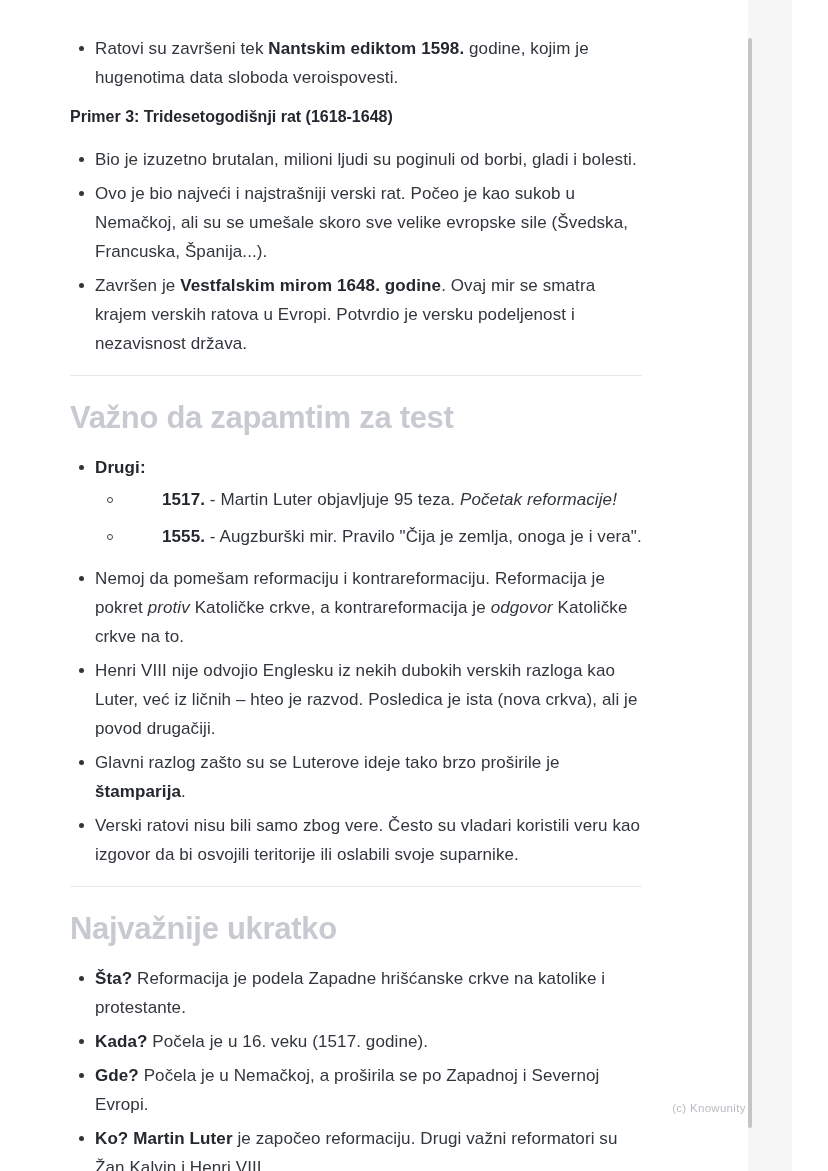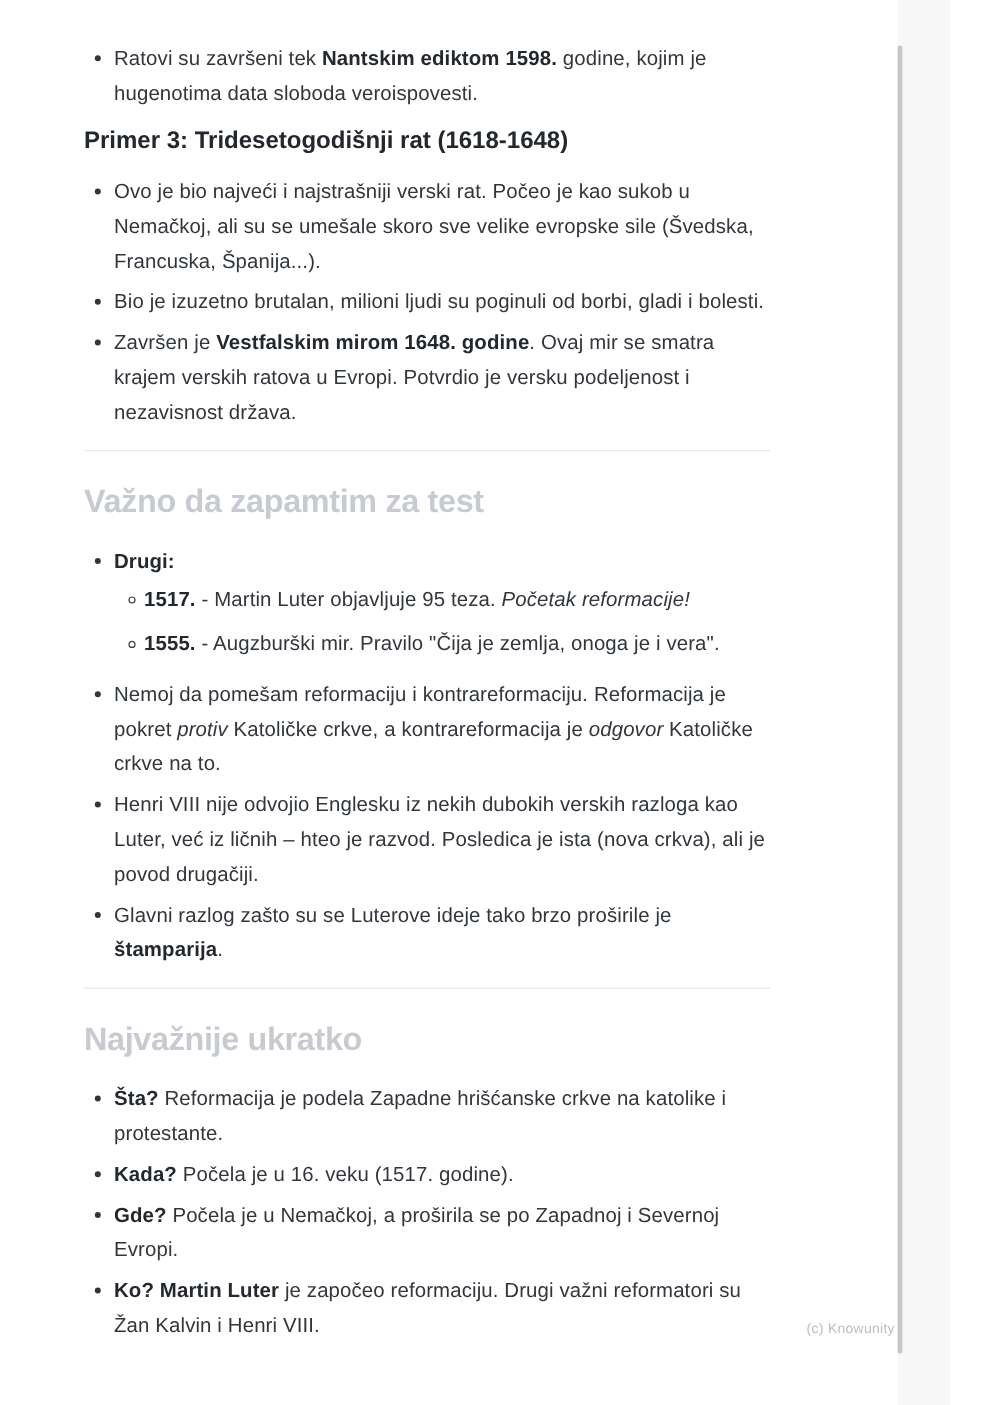--- a/index.html
+++ b/index.html
@@ -1,33 +1,33 @@
 <!DOCTYPE html>
 <html><head>
 <meta charset="utf-8">
 <style>
   html, body { margin:0; padding:0; }
   body {
     width:828px; height:1171px; background:#ffffff; overflow:hidden; position:relative;
     font-family:"Liberation Sans", sans-serif; color:#31363c;
   }
   .content { position:absolute; left:70px; top:34px; width:572px; }
-  .h3 { font-size:20px; font-weight:700; color:#23272e; margin:14px 0 17px 0; line-height:22px; }
-  .h2 { font-size:27px; font-weight:700; color:#c7cbd1; margin:26px 0 19px 0; line-height:32px; letter-spacing:-0.3px; }
+  .h3 { font-size:16px; font-weight:700; color:#23272e; margin:14px 0 17px 0; line-height:22px; }
+  .h2 { font-size:31px; font-weight:700; color:#c7cbd1; margin:26px 0 19px 0; line-height:32px; letter-spacing:-0.3px; }
   .rule { border:none; border-top:1px solid #e7e8ea; height:0; margin:17px 0 17px 0; }
   .ul { margin:0 0 8px 0; }
   .row { display:flex; align-items:flex-start; margin:0 0 5px 0; }
   .marker-col { flex:none; width:25px; position:relative; height:29px; }
   .dot { position:absolute; left:9px; top:12px; width:5px; height:5px; border-radius:50%; background:#31363c; }
   .circle { position:absolute; left:9px; top:12px; width:4px; height:4px; border-radius:50%; border:1.5px solid #3c4147; background:transparent; }
   .txt { flex:1; font-size:17px; line-height:29px; color:#31363c; letter-spacing:0.1px; }
   .b { font-weight:700; color:#23272e; }
   .i { font-style:italic; }
   .sub { margin:3px 0 0 3px; }
-  .sub .row { margin-bottom:8px; }
+  .sub .row { margin-bottom:8px;gap:42px; }
   .sub .marker-col { width:22px; }
   .watermark { position:absolute; top:1102px; right:52px; font-size:11.5px; color:#b9bcc0; letter-spacing:0.3px; }
   .scroll-track { position:absolute; top:0; right:36px; width:44px; height:1171px; background:#f7f7f8; }
   .scroll-thumb { position:absolute; top:38px; left:0; width:4px; height:1090px; background:#c3c5c7; border-radius:2px; }
 </style>
 </head>
 <body>
 
 <div class="page">
   <div class="content">
@@ -38,27 +38,27 @@
           </span>
           <div class="txt"><span>Ratovi su završeni tek </span><span class="b">Nantskim ediktom 1598.</span><span> godine, kojim je hugenotima data sloboda veroispovesti.</span></div>
         </div>
       </div>
       <div class="h3">Primer 3: Tridesetogodišnji rat (1618-1648)</div>
       <div class="ul">
         <div class="row">
           <span class="marker-col">
             <span class="dot"></span>
           </span>
-          <div class="txt"><span>Ovo je bio najveći i najstrašniji verski rat. Počeo je kao sukob u Nemačkoj, ali su se umešale skoro sve velike evropske sile (Švedska, Francuska, Španija...).</span></div>
+          <div class="txt"><span>Bio je izuzetno brutalan, milioni ljudi su poginuli od borbi, gladi i bolesti.</span></div>
         </div>
         <div class="row">
           <span class="marker-col">
             <span class="dot"></span>
           </span>
-          <div class="txt"><span>Bio je izuzetno brutalan, milioni ljudi su poginuli od borbi, gladi i bolesti.</span></div>
+          <div class="txt"><span>Ovo je bio najveći i najstrašniji verski rat. Počeo je kao sukob u Nemačkoj, ali su se umešale skoro sve velike evropske sile (Švedska, Francuska, Španija...).</span></div>
         </div>
         <div class="row">
           <span class="marker-col">
             <span class="dot"></span>
           </span>
           <div class="txt"><span>Završen je </span><span class="b">Vestfalskim mirom 1648. godine</span><span>. Ovaj mir se smatra krajem verskih ratova u Evropi. Potvrdio je versku podeljenost i nezavisnost država.</span></div>
         </div>
       </div>
       <div class="rule"></div>
       <div class="h2">Važno da zapamtim za test</div>
@@ -93,20 +93,26 @@
             <span class="dot"></span>
           </span>
           <div class="txt"><span>Henri VIII nije odvojio Englesku iz nekih dubokih verskih razloga kao Luter, već iz ličnih – hteo je razvod. Posledica je ista (nova crkva), ali je povod drugačiji.</span></div>
         </div>
         <div class="row">
           <span class="marker-col">
             <span class="dot"></span>
           </span>
           <div class="txt"><span>Glavni razlog zašto su se Luterove ideje tako brzo proširile je </span><span class="b">štamparija</span><span>.</span></div>
         </div>
+        <div class="row">
+          <span class="marker-col">
+            <span class="dot"></span>
+          </span>
+          <div class="txt"><span>Verski ratovi nisu bili samo zbog vere. Često su vladari koristili veru kao izgovor da bi osvojili teritorije ili oslabili svoje suparnike.</span></div>
+        </div>
       </div>
       <div class="rule"></div>
       <div class="h2">Najvažnije ukratko</div>
       <div class="ul">
         <div class="row">
           <span class="marker-col">
             <span class="dot"></span>
           </span>
           <div class="txt"><span class="b">Šta?</span><span> Reformacija je podela Zapadne hrišćanske crkve na katolike i protestante.</span></div>
         </div>

